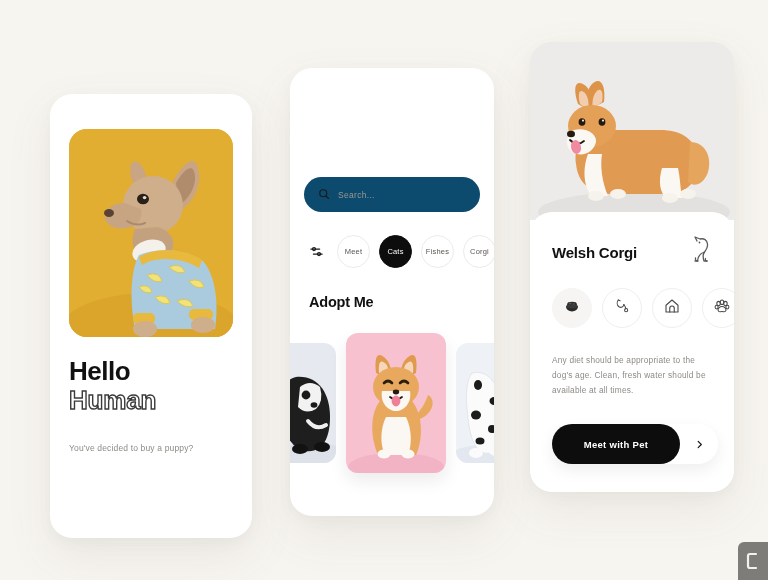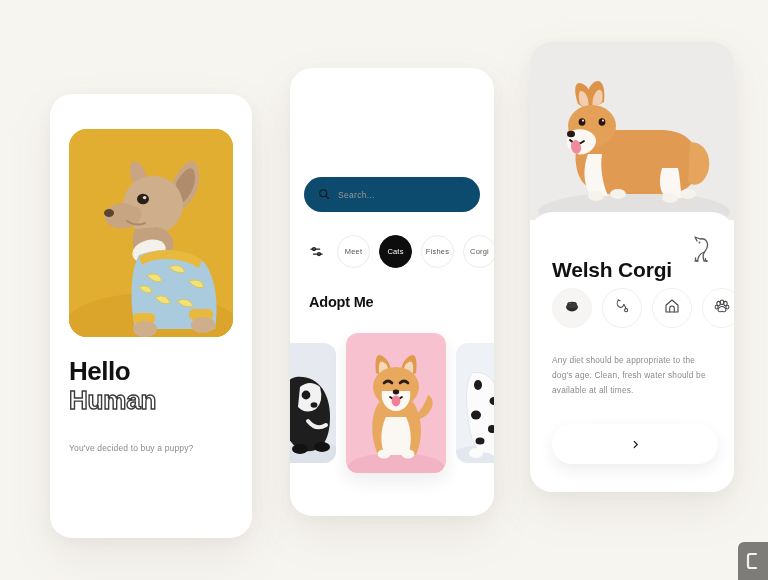--- a/index.html
+++ b/index.html
@@ -97,22 +97,22 @@
   .c3-photo {
     position: absolute; left: 0; top: 0; width: 204px; height: 178px;
     background: #eceae8; overflow: hidden;
   }
   .c3-photo svg { position: absolute; inset: 0; width: 100%; height: 100%; }
   .c3-sheet {
     position: absolute; left: 0; top: 170px; width: 204px; height: 280px;
     background: #fff; border-radius: 22px;
   }
   .c3-name {
-    position: absolute; left: 22px; top: 216px;
-    font-size: 21px; font-weight: 700; color: #111; letter-spacing: -0.2px;
+    position: absolute; left: 22px; top: 202px;
+    font-size: 15px; font-weight: 700; color: #111; letter-spacing: -0.2px;
   }
   .c3-dogicon { position: absolute; left: 158px; top: 192px; width: 30px; height: 32px; }
 
   .c3-icons {
     position: absolute; left: 22px; top: 245px; width: 195px; height: 42px;
     display: flex; align-items: center; gap: 10px;
   }
   .ibtn {
     flex: 0 0 auto; width: 40px; height: 40px; border-radius: 50%;
     display: flex; align-items: center; justify-content: center;
@@ -398,20 +398,21 @@
             <ellipse cx="4.8" cy="13.4" rx="2" ry="2.5"></ellipse>
             <path d="M12 12.6c3 0 5.3 2.4 5.3 4.6 0 1.8-1.6 2.7-3.2 2.4-1.4-.3-2.8-.3-4.2 0-1.6.3-3.2-.6-3.2-2.4 0-2.2 2.3-4.6 5.3-4.6z"></path>
           </svg>
         </span>
       </div>
     </div>
 
     <div class="c3-desc">Any diet should be appropriate to the dog's age. Clean, fresh water should be available at all times.</div>
 
     <div class="c3-cta">
+      <div class="pill">Meet with Pet</div>
       <div class="arrow">
         <svg width="11" height="11" viewBox="0 0 24 24" fill="none" stroke="#111" stroke-width="2.4" stroke-linecap="round" stroke-linejoin="round">
           <path d="M9 5l7 7-7 7"></path>
         </svg>
       </div>
     </div>
   </div>
 
   <div class="corner-badge">
     <svg width="16" height="18" viewBox="0 0 16 18" fill="none" stroke="#f3f1ee" stroke-width="2.2" stroke-linecap="round">

